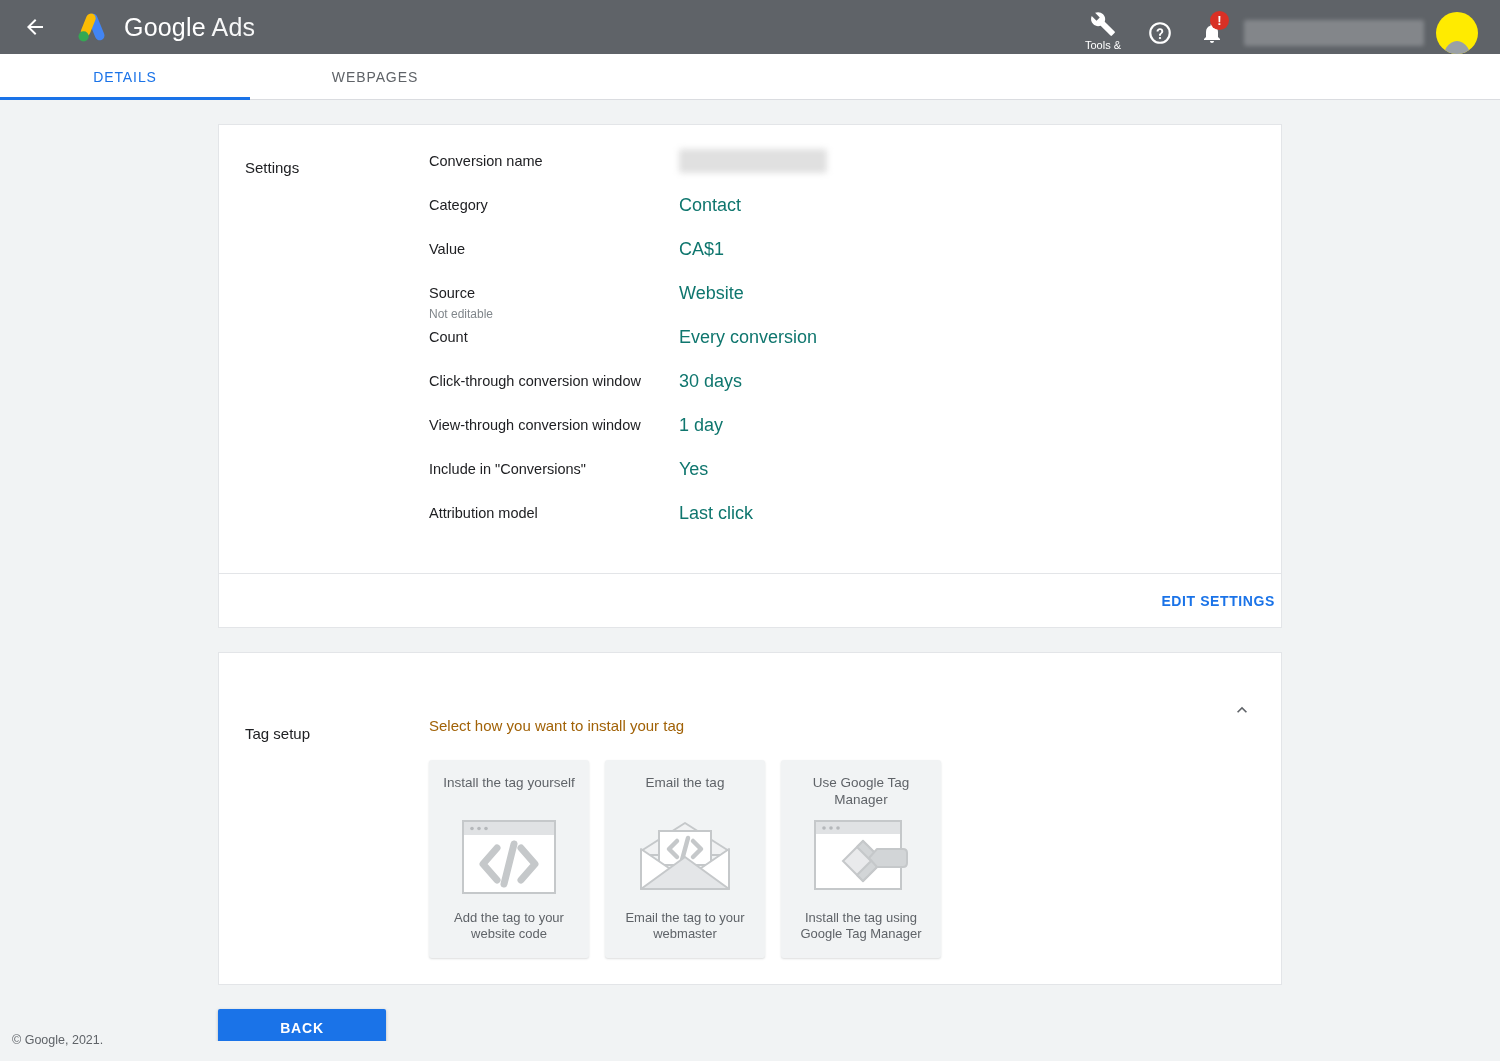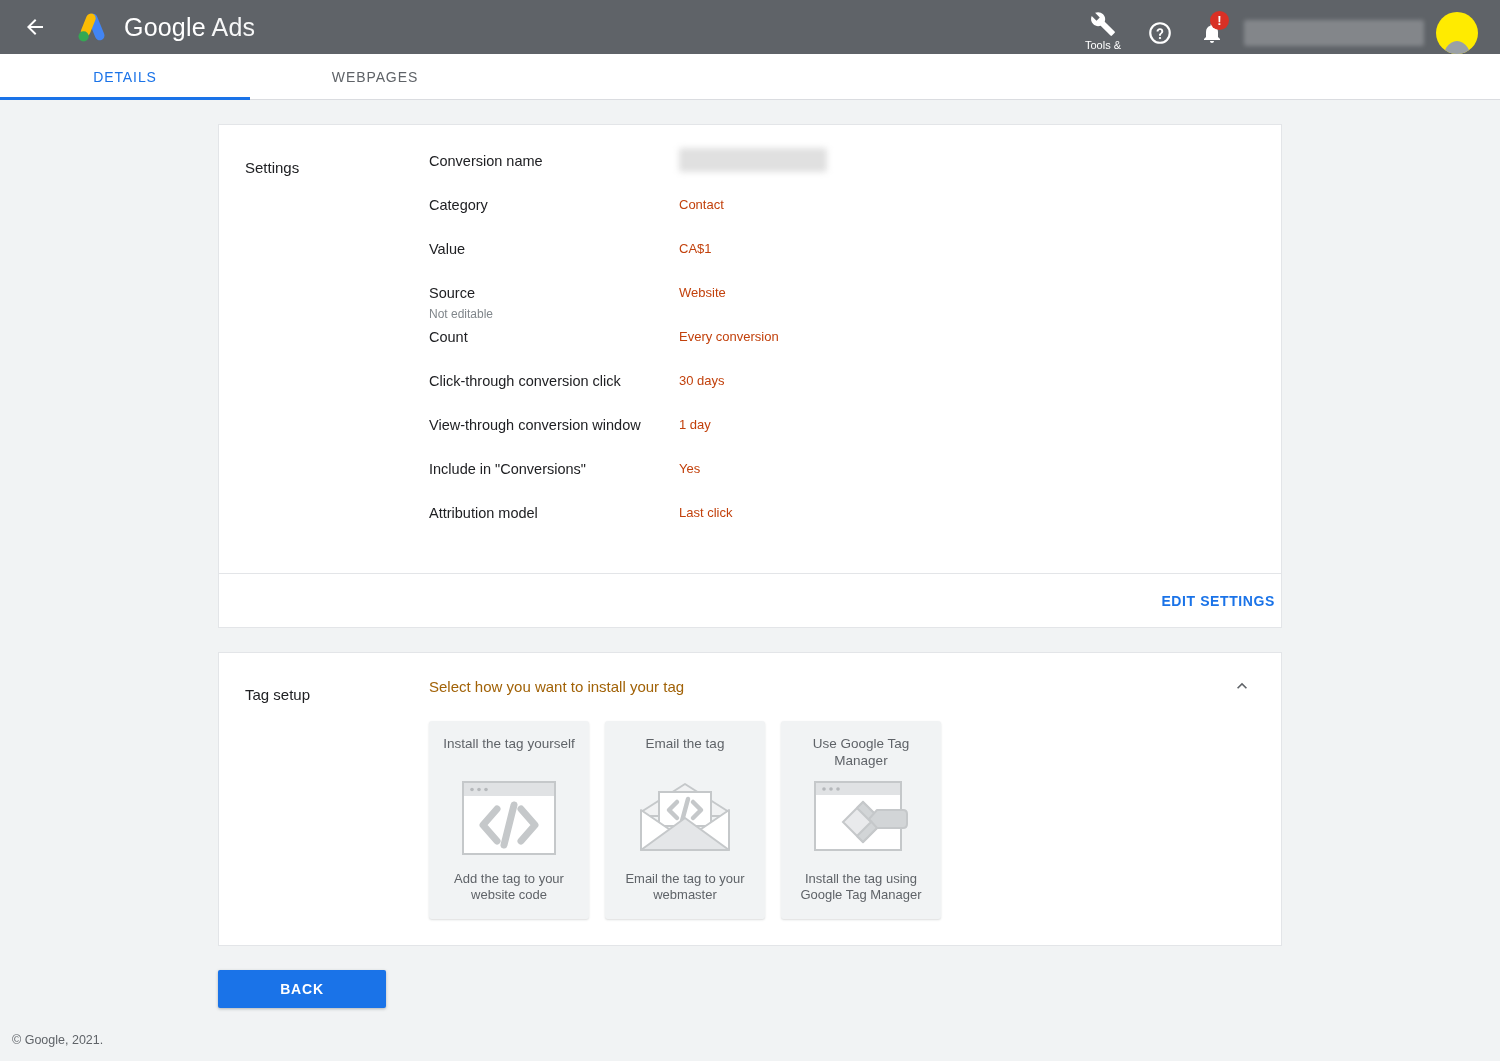--- a/index.html
+++ b/index.html
@@ -181,22 +181,22 @@
     color: #202124;
     line-height: 20px;
   }
   .srow .k .sub {
     display: block;
     font-size: 12px;
     color: #80868b;
     margin-top: 1px;
   }
   .srow .v {
-    font-size: 13px;
-    color: #c2410c;
+    font-size: 18px;
+    color: #0f766e;
     line-height: 20px;
   }
   .redacted-value {
     display: inline-block;
     width: 148px; height: 24px;
     background: #e0e0e0;
     border-radius: 2px;
     filter: blur(3px);
     vertical-align: middle;
     margin-top: -3px;
@@ -214,22 +214,23 @@
     color: #1a73e8;
     font-size: 14px;
     font-weight: bold;
     letter-spacing: .6px;
     cursor: pointer;
   }
 
   
   .tag-body {
     display: flex;
-    padding: 25px 0 26px 0;
-    position: relative;
+    padding: 40px 0 26px 0;
+    position: relative;
+    margin-top: 24px;
   }
   .tag-right { flex: 1; padding-right: 60px; }
   .tag-subtitle {
     font-size: 15px;
     color: #a16207;
     margin-bottom: 26px;
   }
   .collapse-btn {
     position: absolute;
     right: 24px; top: 18px;
@@ -386,21 +387,21 @@
           </div>
           <div class="v">Website</div>
         </div>
 
         <div class="srow">
           <div class="k"><span>Count</span></div>
           <div class="v">Every conversion</div>
         </div>
 
         <div class="srow">
-          <div class="k"><span>Click-through conversion click</span></div>
+          <div class="k"><span>Click-through conversion window</span></div>
           <div class="v">30 days</div>
         </div>
 
         <div class="srow">
           <div class="k"><span>View-through conversion window</span></div>
           <div class="v">1 day</div>
         </div>
 
         <div class="srow">
           <div class="k"><span>Include in "Conversions"</span></div>

